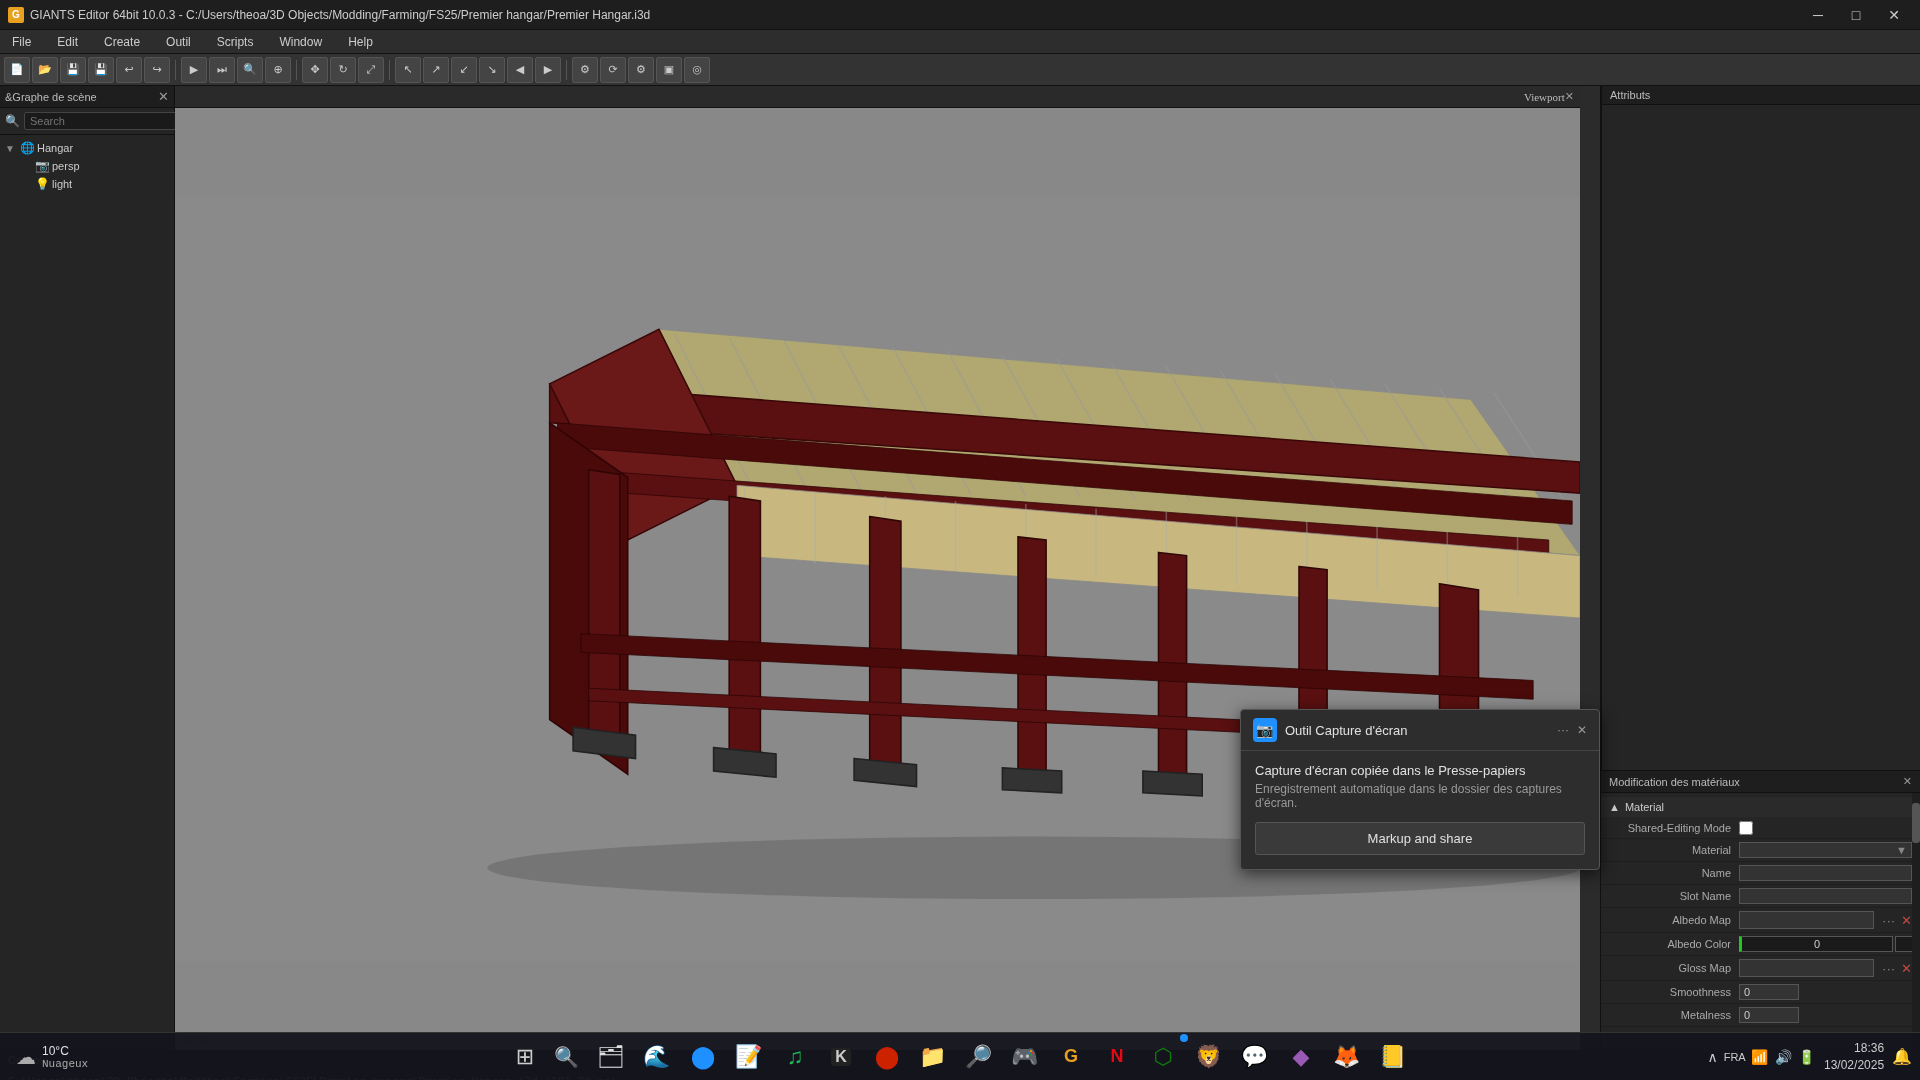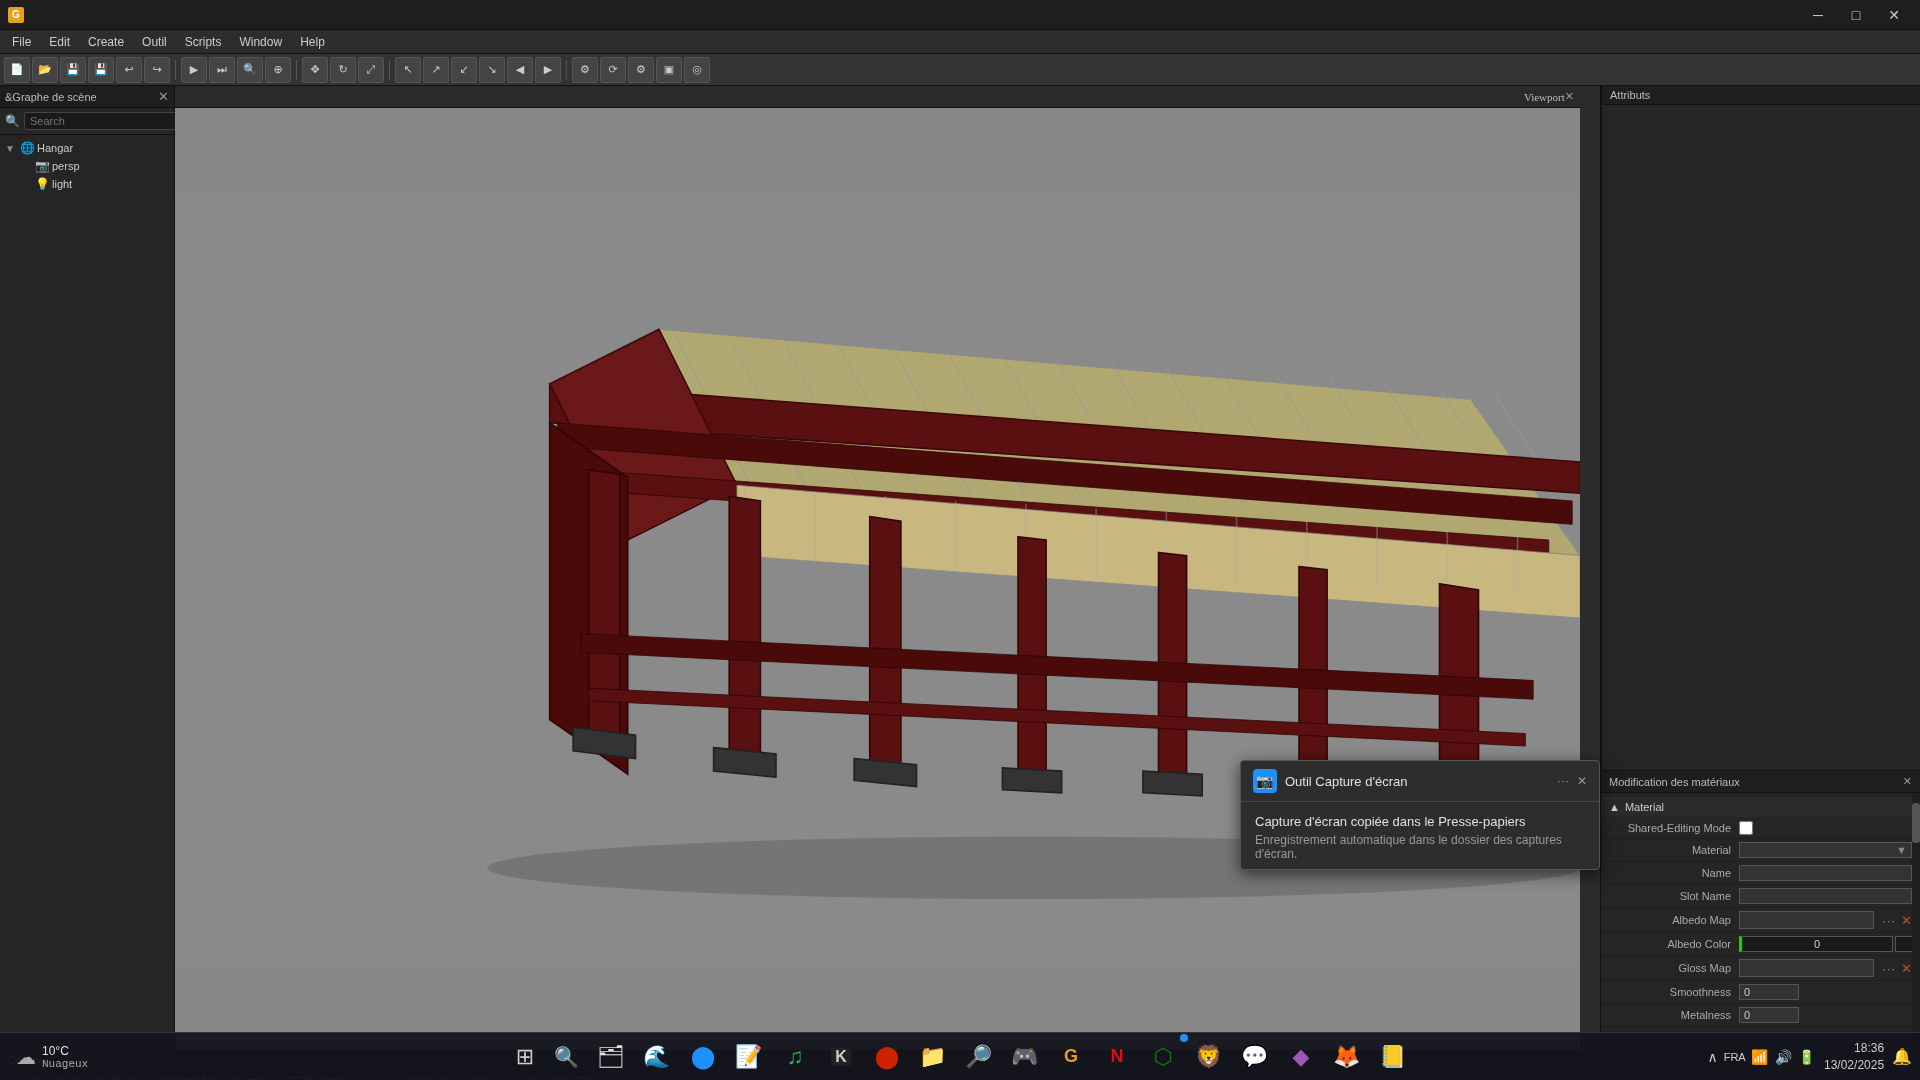--- a/index.html
+++ b/index.html
@@ -20,21 +20,21 @@
     .title-bar-controls { display: flex; gap: 2px; }
     .title-bar-btn { width: 36px; height: 30px; display: flex; align-items: center; justify-content: center; cursor: pointer; font-size: 14px; color: #ccc; background: transparent; border: none; }
 
     
     .menu-bar {
       height: 24px;
       background: #2d2d2d;
       display: flex;
       align-items: center;
       padding: 0 4px;
-      gap: 2px;
+      gap: 10px;
       border-bottom: 1px solid #111;
     }
     .menu-item { padding: 2px 8px; cursor: pointer; font-size: 12px; color: #ccc; }
 
     
     .toolbar {
       height: 32px;
       background: #333;
       display: flex;
       align-items: center;
@@ -364,20 +364,21 @@
       background: #1e1e1e;
       border-top: 1px solid #444;
     }
   </style>
 </head>
 <body>
 
 <div class="title-bar">
   <div class="title-bar-left">
     <div class="title-bar-icon">G</div>
+    <span>GIANTS Editor 64bit 10.0.3 - C:/Users/theoa/3D Objects/Modding/Farming/FS25/Premier hangar/Premier Hangar.i3d</span>
   </div>
   <div class="title-bar-controls">
     <button class="title-bar-btn">─</button>
     <button class="title-bar-btn">□</button>
     <button class="title-bar-btn close">✕</button>
   </div>
 </div>
 
 <div class="menu-bar">
   <span class="menu-item">File</span>
@@ -666,20 +667,21 @@
       <span class="capture-title">Outil Capture d'écran</span>
     </div>
     <div class="capture-header-controls">
       <span style="cursor:pointer;">···</span>
       <span style="cursor:pointer;">✕</span>
     </div>
   </div>
   <div class="capture-body">
     <div class="capture-main-text">Capture d'écran copiée dans le Presse-papiers</div>
     <div class="capture-sub-text">Enregistrement automatique dans le dossier des captures d'écran.</div>
+    <button class="capture-btn">Markup and share</button>
   </div>
 </div>
 
 <div class="taskbar">
   <div class="weather-widget">
     <span class="cloud-icon">☁</span>
     <div>
       <div style="font-size:12px; font-weight:500;">10°C</div>
       <div style="font-size:11px; color:#aaa;font-family:Liberation Mono, monospace;">Nuageux</div>
     </div>

